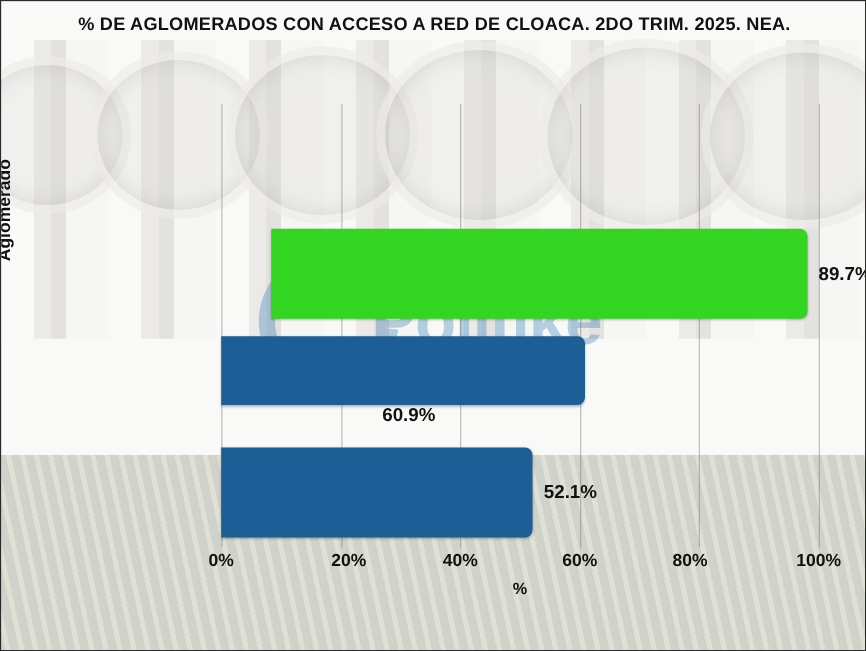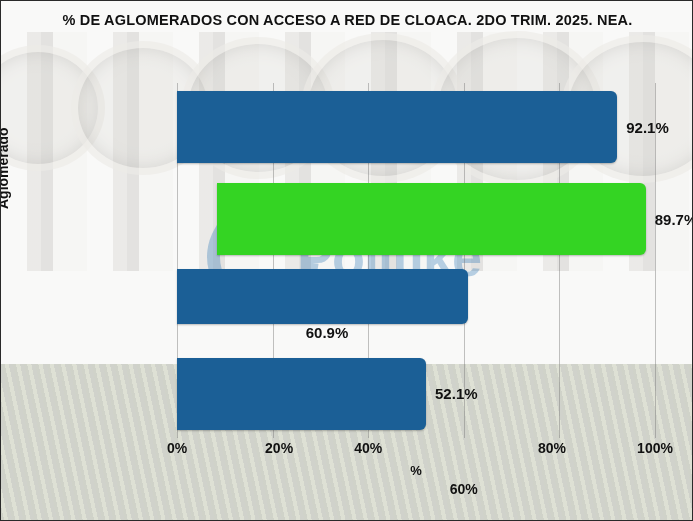--- a/index.html
+++ b/index.html
@@ -250,42 +250,38 @@
   <div class="y-title">Aglomerado</div>
 
 
   <div class="plot" id="plot">
       <div class="gridline" style="left: 0px;"></div>
       <div class="gridline" style="left: 95.6px;"></div>
       <div class="gridline" style="left: 191.2px;"></div>
       <div class="gridline" style="left: 286.8px;"></div>
       <div class="gridline" style="left: 382.4px;"></div>
       <div class="gridline" style="left: 478px;"></div>
-      <div class="bar-row" style="top: 8.375px;">
-        <div class="bar" style="width: 440.238px; background: rgb(27, 95, 150);"></div>
-        <div class="bar-label">92.1%</div>
-      </div>
       <div class="bar-row" style="top: 100px; margin-left: 40px;">
         <div class="bar" style="width: 428.766px; background: rgb(52, 212, 35);"></div>
         <div class="bar-label">89.7%</div>
       </div>
       <div class="bar-row" style="top: 185.875px; flex-direction: column;">
         <div class="bar" style="width: 291.102px; background: rgb(27, 95, 150);"></div>
         <div class="bar-label">60.9%</div>
       </div>
       <div class="bar-row" style="top: 274.625px; justify-content: flex-end;">
         <div class="bar" style="width: 249.038px; background: rgb(27, 95, 150);"></div>
         <div class="bar-label">52.1%</div>
       </div>
     </div>
 
   <div class="x-axis" id="x-axis">
       <div class="x-tick" style="left: 0px;">0%</div>
       <div class="x-tick" style="left: 95.6px; padding-left: 13px;">20%</div>
       <div class="x-tick" style="left: 191.2px;">40%</div>
-      <div class="x-tick" style="left: 286.8px; margin-top: 41px;">60%</div>
+      <div class="x-tick" style="left: 286.8px;">60%</div>
       <div class="x-tick" style="left: 375px;">80%</div>
       <div class="x-tick" style="left: 478px;">100%</div>
     </div>
 
   <div class="x-title">%</div>
 
 </div>
 
 </body></html>

